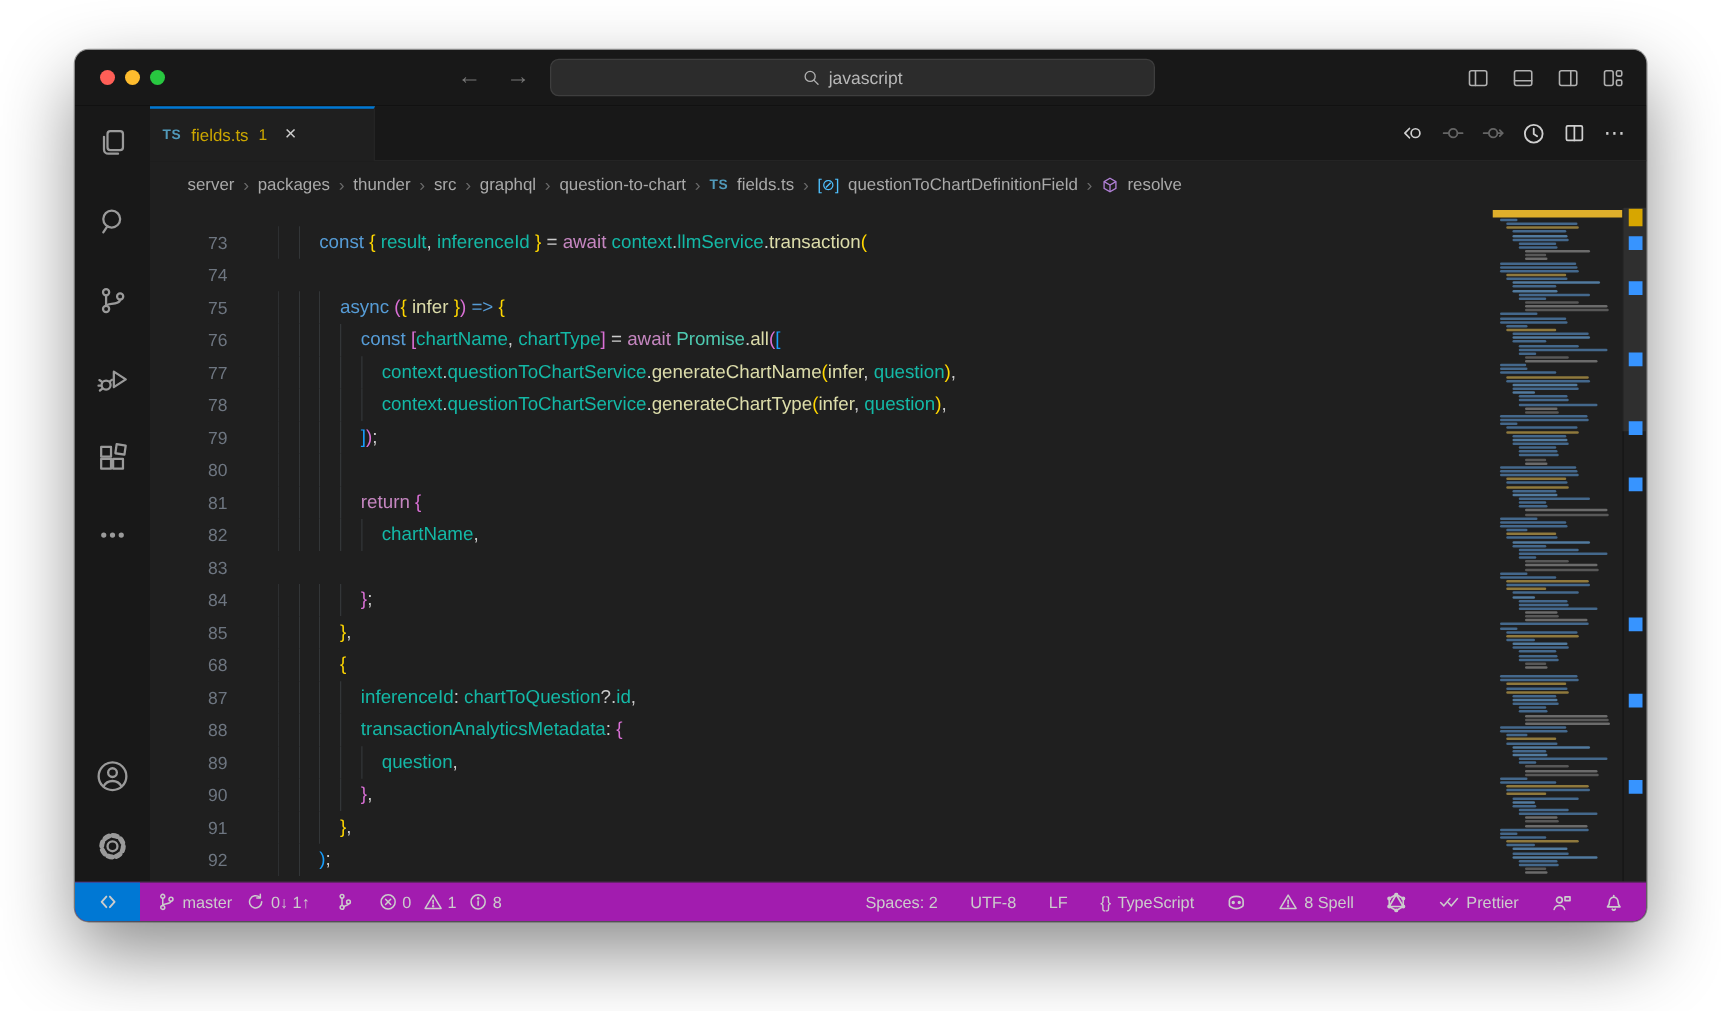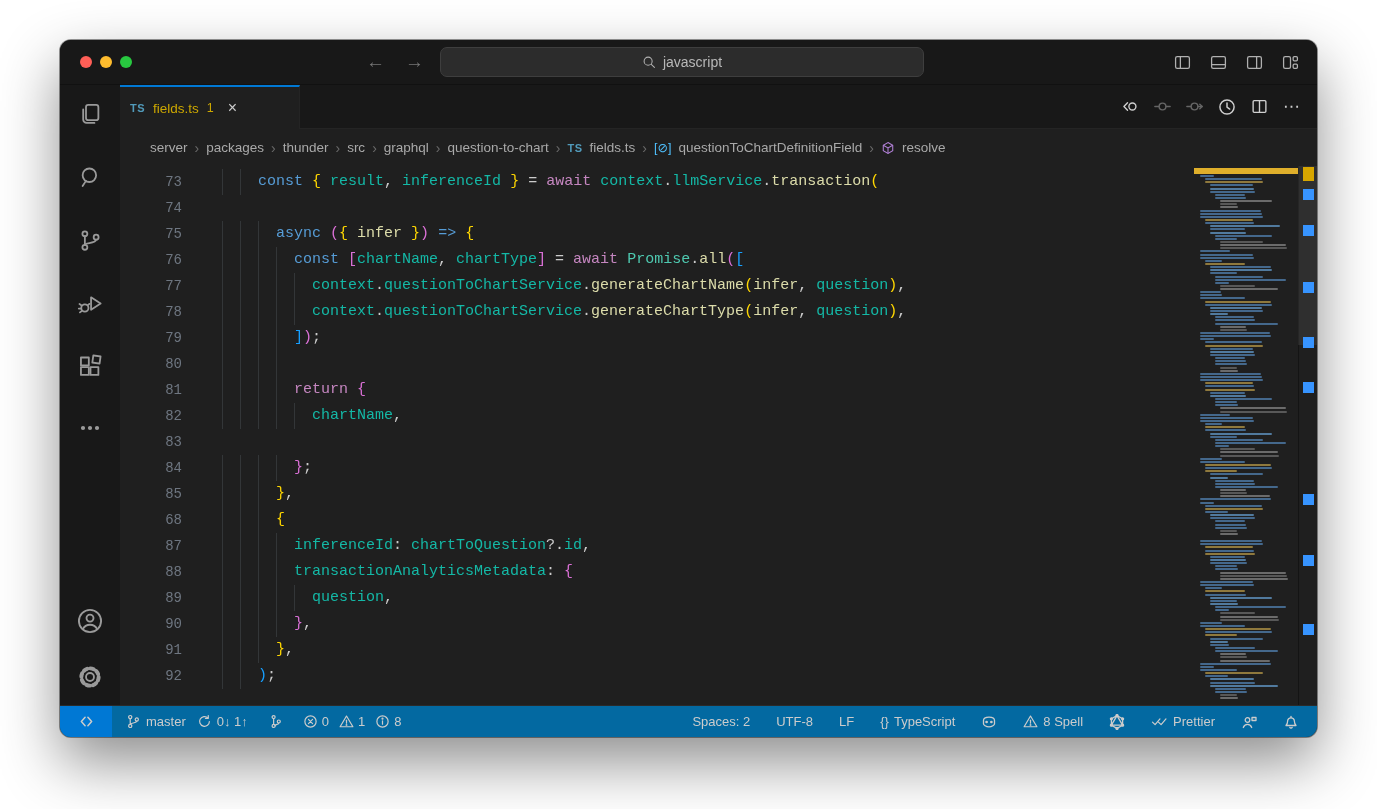--- a/index.html
+++ b/index.html
@@ -43,40 +43,40 @@
   
   .breadcrumbs { height:37px; display:flex; align-items:center; padding-left:30px; gap:7px;
                  color:#a9a9a9; font-size:13.5px; white-space:nowrap; overflow:hidden; }
   .bc-sep { color:#6a6a6a; font-size:14px; }
   .bc-item { cursor:pointer; }
   .field-glyph { color:#4fc1ff; font-size:12.5px; }
 
   
   .editor-body { flex:1; display:flex; position:relative; overflow:hidden; }
   .code-area { flex:1; overflow:hidden; padding-top:3px;
-               font-family:Liberation Mono, monospace; font-size:15px; line-height:26px; }
+               font-family:Liberation Sans, sans-serif; font-size:15px; line-height:26px;margin-top:12px; }
   .line { display:flex; height:26px; white-space:pre; }
   .ln { width:62px; text-align:right; color:#6e7681; flex:none; font-size:14px; }
   .code { margin-left:40px; }
   .g { display:inline-block; width:2ch; height:26px; vertical-align:top; box-shadow:inset 1px 0 0 #333638; }
   .tk-kw  { color:#569cd6; } .tk-ctrl{ color:#c586c0; } .tk-var { color:#14b8a6; }
   .tk-fn  { color:#dcdcaa; } .tk-cls { color:#4ec9b0; } .tk-str { color:#ce9178; }
   .tk-pun { color:#cccccc; } .tk-b1  { color:#ffd700; } .tk-b2  { color:#da70d6; } .tk-b3 { color:#179fff; }
 
   
   .minimap { width:104px; flex:none; position:relative; padding:9px 5px 0 6px; overflow:hidden; }
   .mm-highlight { position:absolute; left:0; top:2px; width:100%; height:6px; background:#dfaf2b; }
   .mm-row { height:2px; margin-bottom:1.15px; border-radius:1px; }
   .mm-gap { height:4px; }
   .ruler { width:19px; flex:none; position:relative; border-left:1px solid rgba(0,0,0,.35); }
   .ruler-mark { position:absolute; left:4px; width:11px; }
   .scroll-slider { position:absolute; right:0; top:0; width:19px; height:179px; background:rgba(121,121,121,.18); }
 
   
-  .statusbar { height:32px; background:#0369a1; border-top:1px solid #2a2a2a; display:flex; align-items:center;
+  .statusbar { height:32px; background:#a21caf; border-top:1px solid #2a2a2a; display:flex; align-items:center;
                color:#cccccc; font-size:13px; }
   .remote { width:52px; height:100%; background:#0078d4; color:#ffffff; display:flex; align-items:center;
             justify-content:center; cursor:pointer; }
   .remote svg { stroke:#ffffff; }
   .sb-item { display:flex; align-items:center; gap:5px; cursor:pointer; padding:0 2px; }
   .sb-left { display:flex; align-items:center; gap:16px; margin-left:12px; }
   .sb-right { margin-left:auto; display:flex; align-items:center; gap:22px; margin-right:16px; }
   .probs { display:flex; align-items:center; gap:4px; }
   .probs .n { margin-right:6px; }
   svg.ic { stroke:#c8c8c8; fill:none; stroke-width:1.3; stroke-linecap:round; stroke-linejoin:round; }

